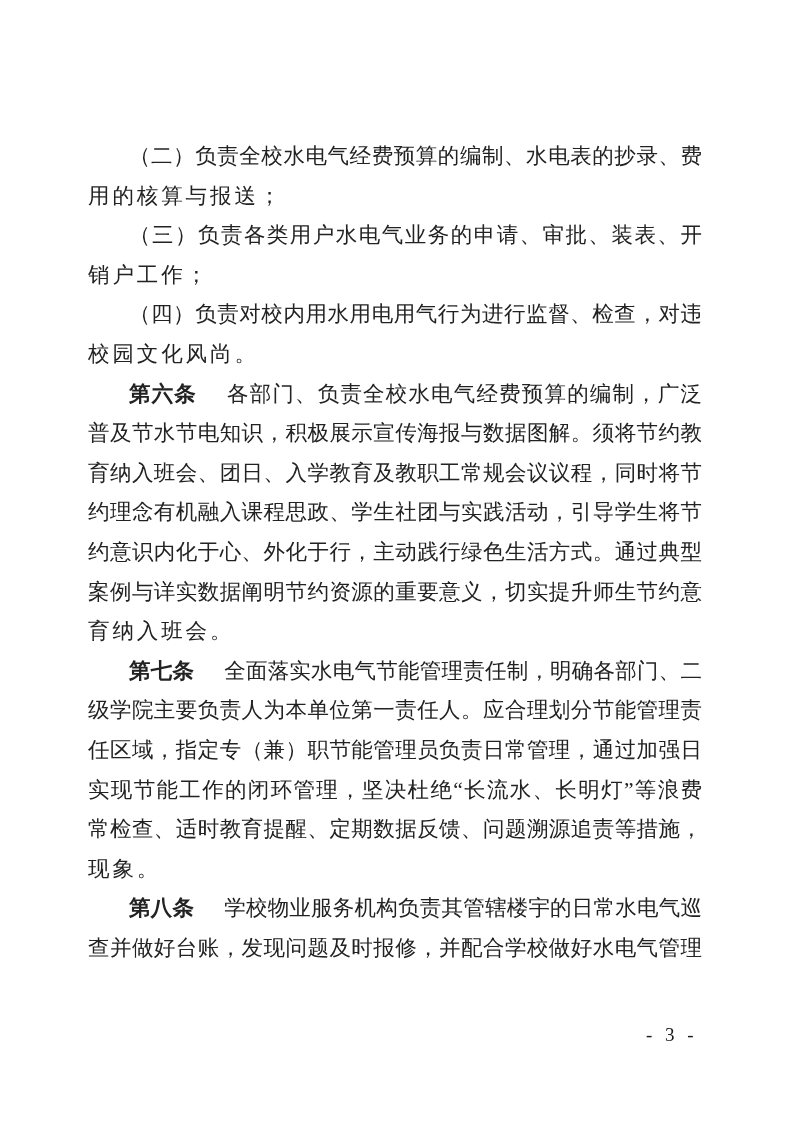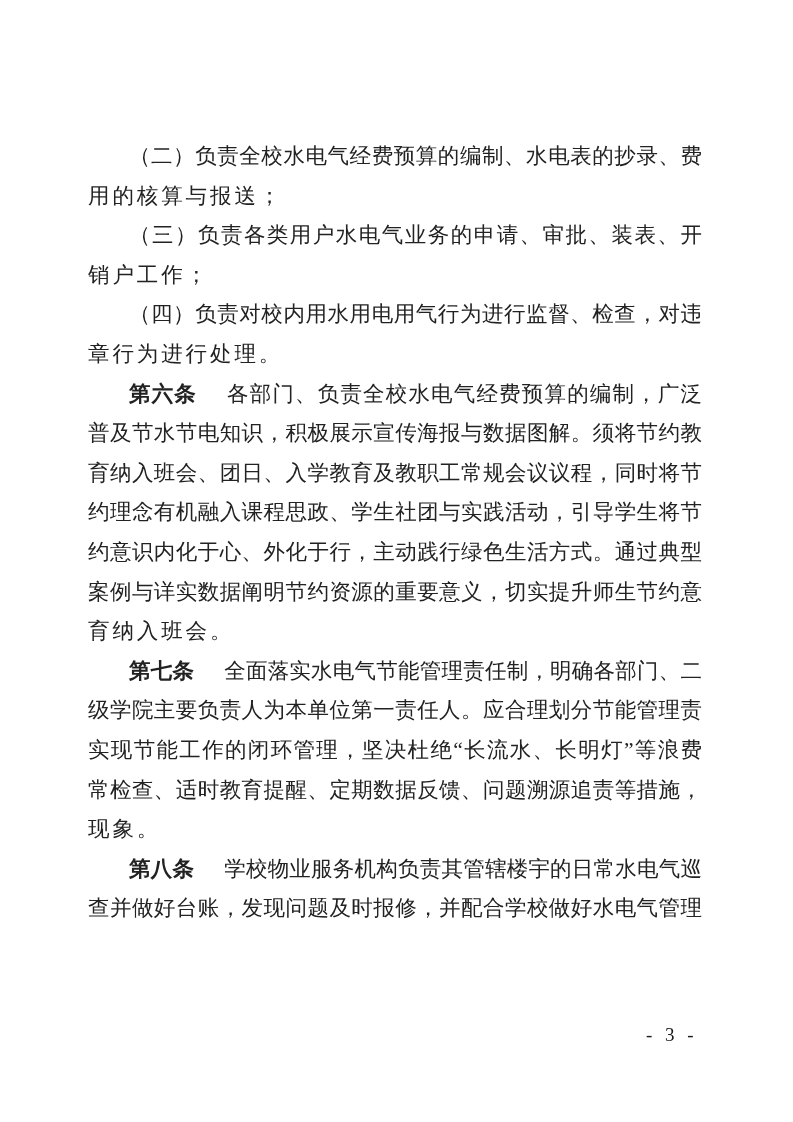--- a/index.html
+++ b/index.html
@@ -68,34 +68,35 @@
       <div class="para">
         <div class="line justify indent"><span>（二）负责全校水电气经费预算的编制、水电表的抄录、费</span></div>
         <div class="line natural"><span>用的核算与报送；</span></div>
       </div>
       <div class="para">
         <div class="line justify indent"><span>（三）负责各类用户水电气业务的申请、审批、装表、开户、</span></div>
         <div class="line natural"><span>销户工作；</span></div>
       </div>
       <div class="para">
         <div class="line justify indent"><span>（四）负责对校内用水用电用气行为进行监督、检查，对违</span></div>
-        <div class="line natural"><span>章行为进行处理。</span></div>
+        <div class="line natural"><span>校园文化风尚。</span></div>
       </div>
       <div class="para">
         <div class="line justify indent"><span class="seg-bold">第六条</span><span>各部门、负责全校水电气经费预算的编制，广泛</span></div>
         <div class="line justify"><span>普及节水节电知识，积极展示宣传海报与数据图解。须将节约教</span></div>
         <div class="line justify"><span>育纳入班会、团日、入学教育及教职工常规会议议程，同时将节</span></div>
         <div class="line justify"><span>约理念有机融入课程思政、学生社团与实践活动，引导学生将节</span></div>
         <div class="line justify"><span>约意识内化于心、外化于行，主动践行绿色生活方式。通过典型</span></div>
         <div class="line justify"><span>案例与详实数据阐明节约资源的重要意义，切实提升师生节约意</span></div>
         <div class="line natural"><span>育纳入班会。</span></div>
       </div>
       <div class="para">
         <div class="line justify indent"><span class="seg-bold">第七条</span><span>全面落实水电气节能管理责任制，明确各部门、二</span></div>
         <div class="line justify"><span>级学院主要负责人为本单位第一责任人。应合理划分节能管理责</span></div>
+        <div class="line justify"><span>任区域，指定专（兼）职节能管理员负责日常管理，通过加强日</span></div>
         <div class="line justify"><span>实现节能工作的闭环管理，坚决杜绝“长流水、长明灯”等浪费</span></div>
         <div class="line justify"><span>常检查、适时教育提醒、定期数据反馈、问题溯源追责等措施，</span></div>
         <div class="line natural"><span>现象。</span></div>
       </div>
       <div class="para">
         <div class="line justify indent"><span class="seg-bold">第八条</span><span>学校物业服务机构负责其管辖楼宇的日常水电气巡</span></div>
         <div class="line justify"><span>查并做好台账，发现问题及时报修，并配合学校做好水电气管理</span></div>
       </div>
     </div>
 

